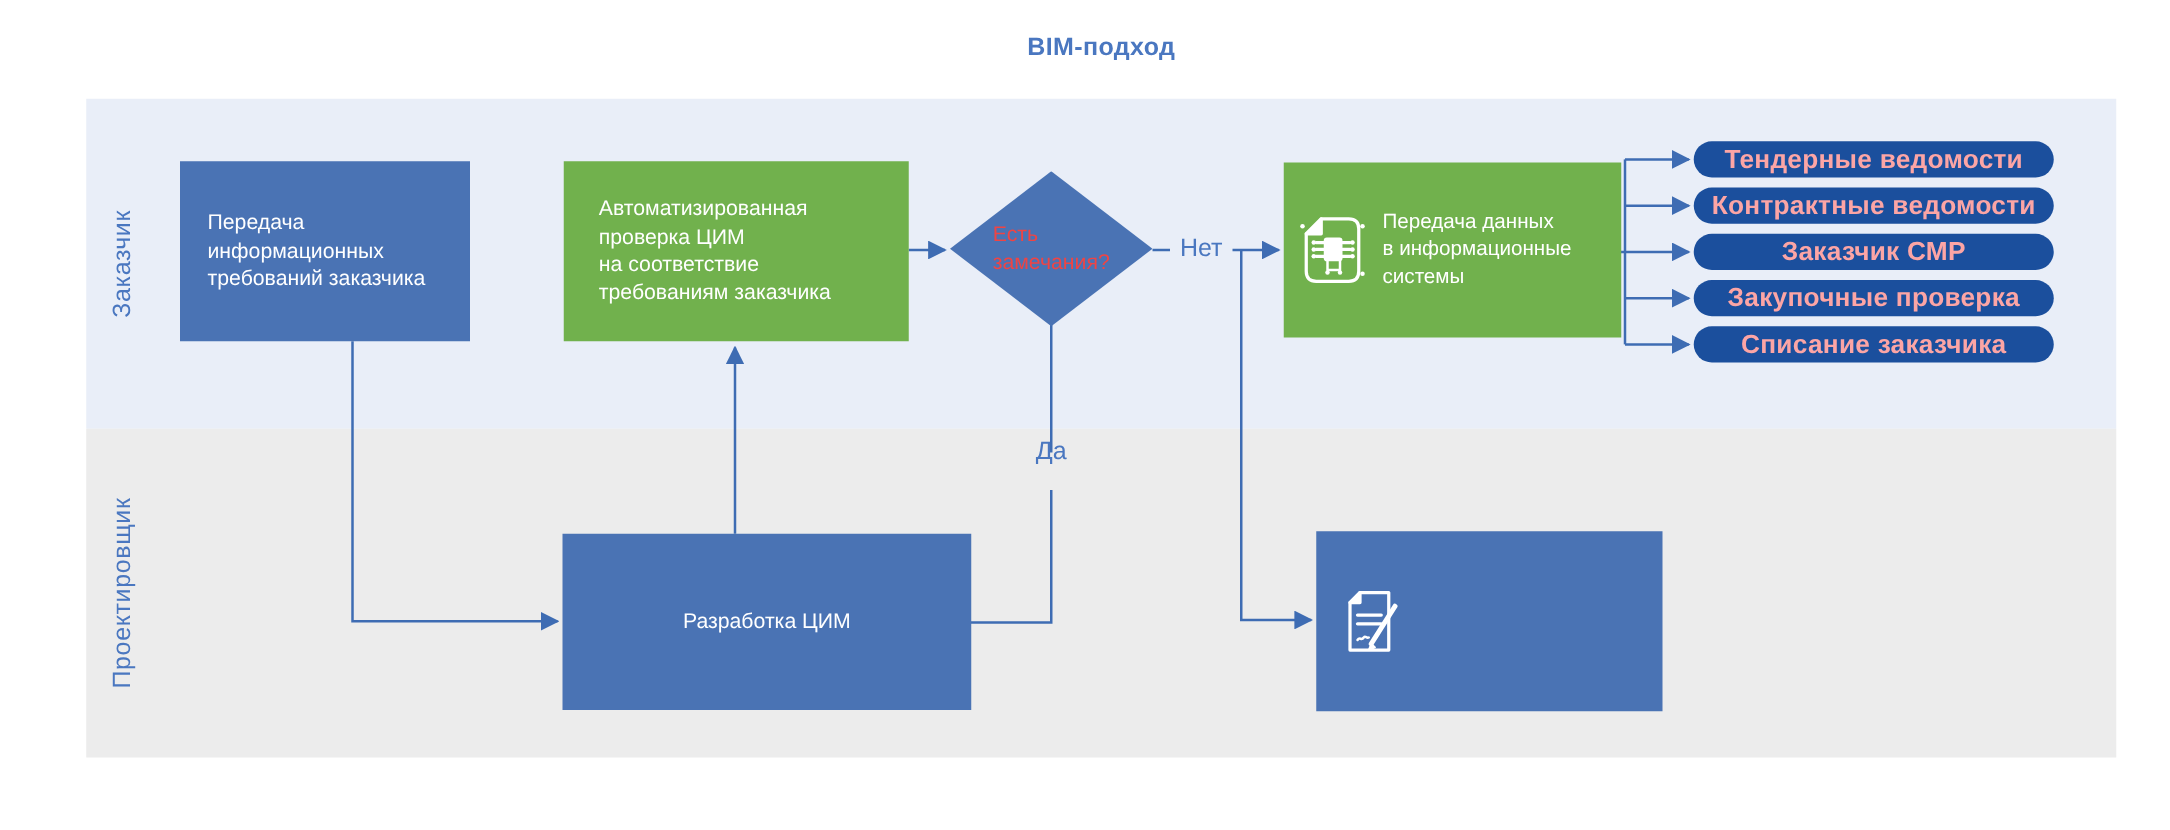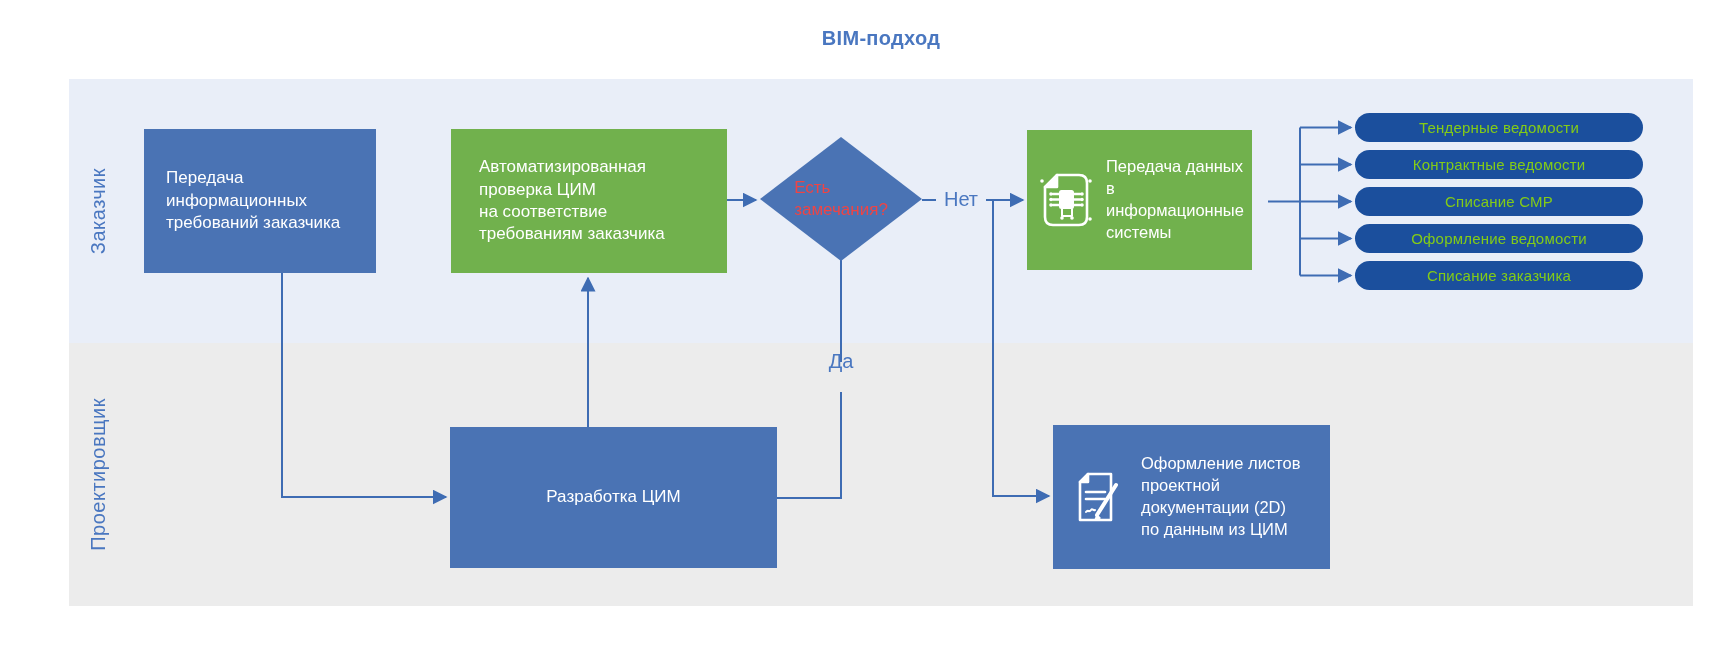--- a/index.html
+++ b/index.html
@@ -34,34 +34,34 @@
     font-size:20px;color:var(--accent-text);letter-spacing:0.5px;
   }
   .node{
     position:absolute;color:#ffffff;font-size:17px;line-height:1.32;
     display:flex;align-items:center;white-space:pre-line;
   }
   .blue{background:var(--blue);}
   .green{background:var(--green);}
   .node-requirements{left:144px;top:129px;width:232px;height:144px;padding-left:22px;}
   .node-check{left:451px;top:129px;width:276px;height:144px;padding-left:28px;}
-  .node-transfer{left:1027px;top:130px;width:225px;height:140px;padding-left:12px;gap:13px;font-size:16.5px;}
+  .node-transfer{left:1027px;top:130px;width:270px;height:140px;padding-left:12px;gap:13px;font-size:16.5px;}
   .node-develop{left:450px;top:427px;width:327px;height:141px;justify-content:center;text-align:center;}
   .node-sheets{left:1053px;top:425px;width:277px;height:144px;padding-left:22px;gap:20px;font-size:16.5px;}
   .diamond-wrap{position:absolute;left:760px;top:137px;width:162px;height:124px;}
   .diamond-wrap svg{position:absolute;left:0;top:0;}
   .diamond-text{
     position:absolute;left:0;top:0;width:100%;height:100%;
     display:flex;align-items:center;justify-content:center;text-align:left;
     color:#ef4444;font-size:17px;line-height:1.3;white-space:pre-line;
   }
   .pill{
     position:absolute;left:1355px;width:288px;height:29px;border-radius:15px;
-    background:var(--pill);color:#84cc16;display:flex;align-items:center;justify-content:center;
-    font-size:15px;font-weight:normal;letter-spacing:0.2px;
+    background:var(--pill);color:#fca5a5;display:flex;align-items:center;justify-content:center;
+    font-size:21px;font-weight:bold;letter-spacing:0.2px;
   }
   .pill-1{top:113px;} .pill-2{top:150px;} .pill-3{top:187px;} .pill-4{top:224px;} .pill-5{top:261px;}
   .connectors{position:absolute;left:0;top:0;pointer-events:none;}
   .connectors path{stroke:var(--line);stroke-width:2;fill:none;}
   .connectors marker path{fill:var(--line);stroke:none;}
   .flow-label{
     position:absolute;color:var(--accent-text);font-size:20px;text-align:center;
   }
   .flow-label-no{left:936px;top:188px;width:50px;}
   .flow-label-yes{left:822px;top:350px;width:38px;}
@@ -162,26 +162,22 @@
 <div class="node blue node-sheets">
   <svg class="node-icon" width="46" height="52" viewBox="0 0 46 52" fill="none" stroke="#ffffff" stroke-width="2.6" stroke-linecap="round" stroke-linejoin="round">
     <path d="M13,3 H36 V49 H5 V11 Z"></path>
     <path d="M13,3 V11 H5" fill="#ffffff"></path>
     <path d="M11,21 H30"></path>
     <path d="M11,28 H30"></path>
     <path d="M11,41 c2,-3 3,1 5,-2 c1.5,-2 2,1 4,0" stroke-width="2"></path>
     <path d="M22,44 L41,14" stroke-width="4"></path>
     <path d="M22,44 l-2,5 l5,-2 Z" fill="#ffffff" stroke-width="1.5"></path>
   </svg>
-  <span>Оформление листов
-проектной
-документации (2D)
-по данным из ЦИМ</span>
 </div>
 
 <div class="flow-label flow-label-no">Нет</div>
 <div class="flow-label flow-label-yes">Да</div>
 
 <div class="pill pill-1">Тендерные ведомости</div>
 <div class="pill pill-2">Контрактные ведомости</div>
-<div class="pill pill-3">Списание СМР</div>
-<div class="pill pill-4">Оформление ведомости</div>
+<div class="pill pill-3">Заказчик СМР</div>
+<div class="pill pill-4">Закупочные проверка</div>
 <div class="pill pill-5">Списание заказчика</div>
 
 </body></html>

